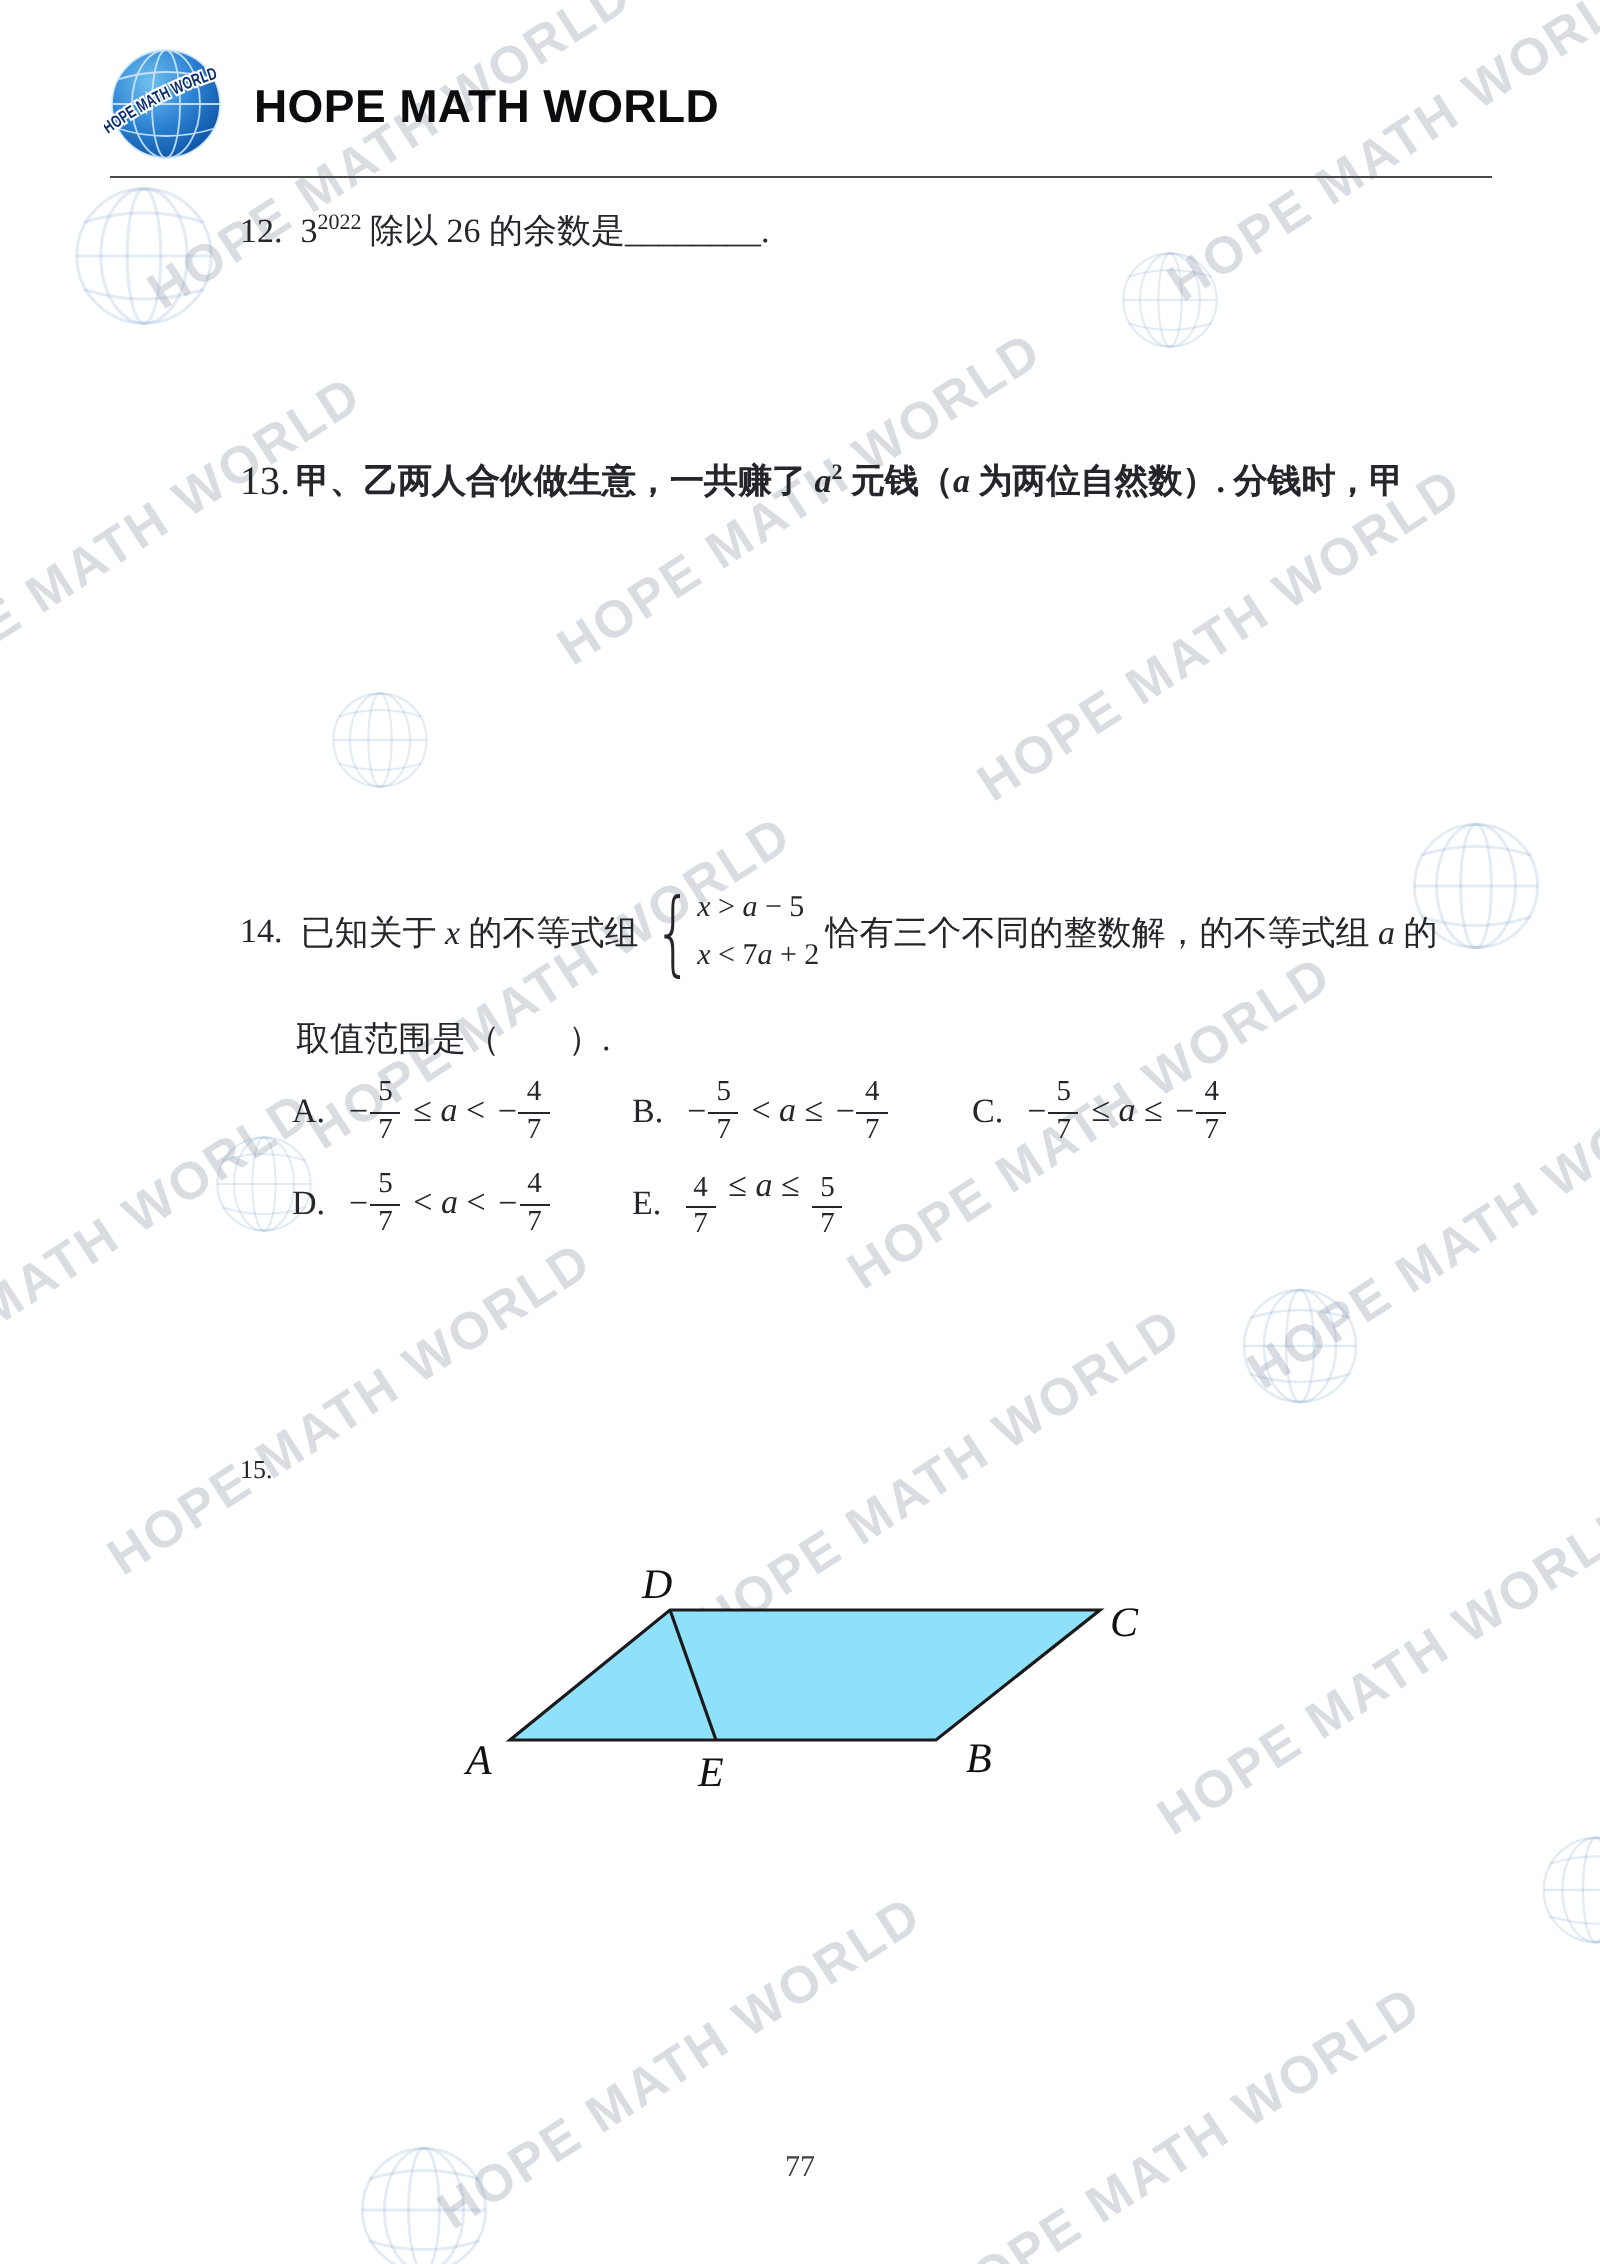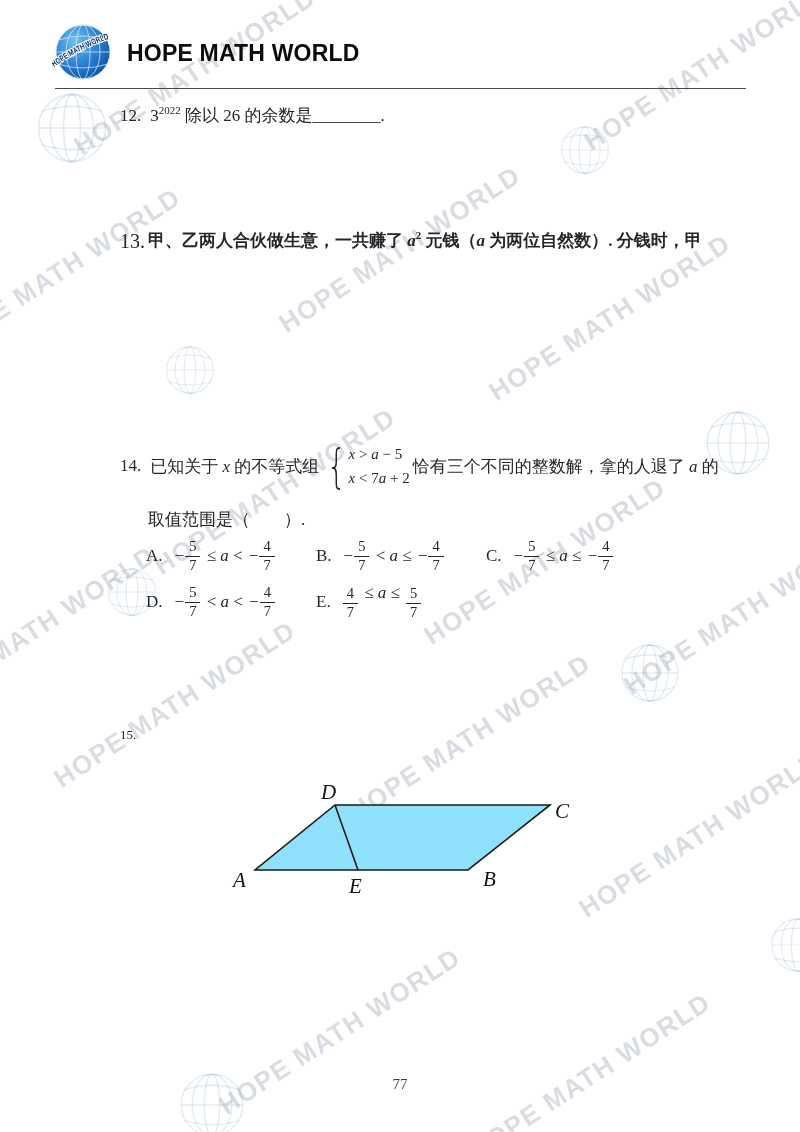--- a/index.html
+++ b/index.html
@@ -185,21 +185,21 @@
   <div class="q14-row z">
     <span class="qnum">14.</span>
     <span><span>已知关于 </span><span class="it">x</span><span> 的不等式组</span></span>
     <span class="sys">
       <span class="brace">{</span>
       <span class="syslines">
         <span><span class="it">x</span><span> &gt; </span><span class="it">a</span><span> − 5</span></span>
         <span><span class="it">x</span><span> &lt; 7</span><span class="it">a</span><span> + 2</span></span>
       </span>
     </span>
-    <span><span>恰有三个不同的整数解，拿的人退了 </span><span class="it">a</span><span> 的</span></span>
+    <span><span>恰有三个不同的整数解，的不等式组 </span><span class="it">a</span><span> 的</span></span>
   </div>
   <div class="q14-line2 z"><span>取值范围是（　　）.</span></div>
 
   <div class="opt z" id="opt-a">
     <span class="olabel">A.</span>
     <span><span class="frac">
           <span class="fsign">−</span>
           <span class="fstack">
             <span class="fnum">5</span>
             <span class="fden">7</span>

